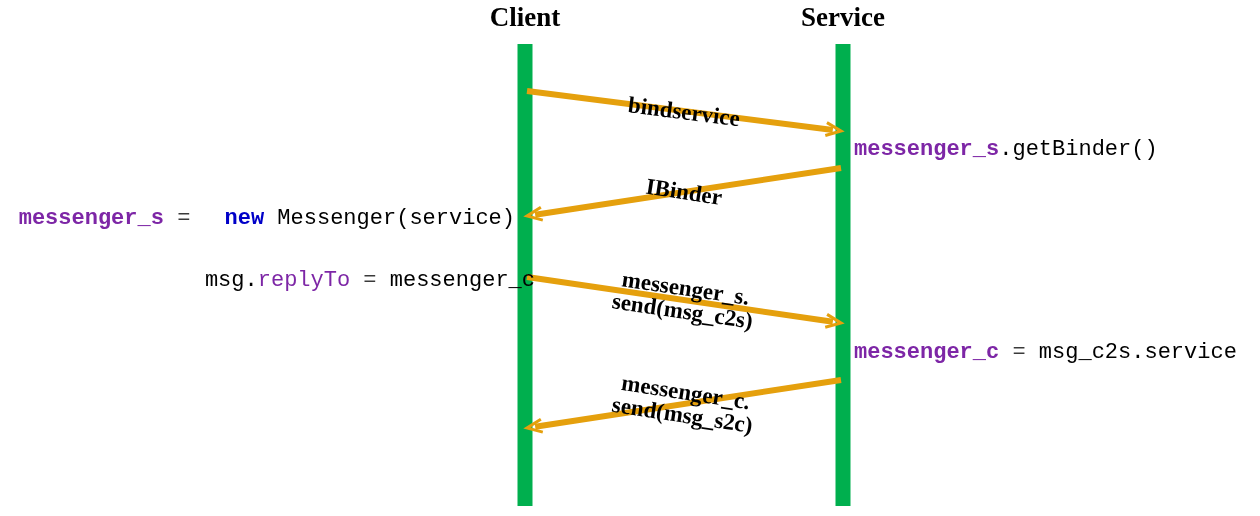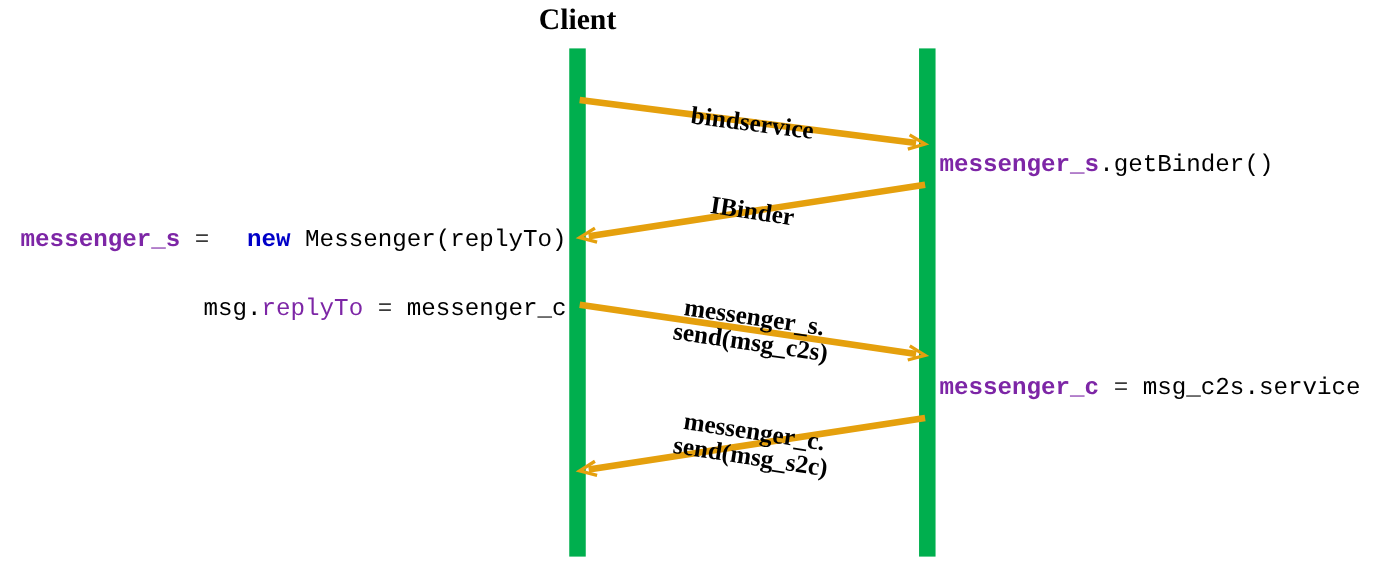--- a/index.html
+++ b/index.html
@@ -87,20 +87,21 @@
     color: #3A3A3A;
     font-weight: normal;
   }
 </style>
 </head>
 <body>
 
 <div id="canvas">
 
   <div class="lifeline-header" id="header-client" style="left: 525px;">Client</div>
+  <div class="lifeline-header" id="header-service" style="left: 843px;">Service</div>
 
   <div class="lifeline-bar" id="bar-client" style="left: 525px; top: 44px; height: 462px; background: rgb(0, 175, 78);"></div>
   <div class="lifeline-bar" id="bar-service" style="left: 843px; top: 44px; height: 462px; background: rgb(0, 175, 78);"></div>
 
   <svg id="arrow-layer" viewBox="0 0 1260 516" width="1260" height="516">
       <g>
         <line x1="527" y1="91" x2="832.8161359820265" y2="129.95746955185052" stroke="#E5A00D" stroke-width="6" stroke-linecap="butt"></line>
         <path d="M 825.2988596142335 135.55238295691942 L 841 131 L 826.941634865863 122.65659723162786" fill="none" stroke="#E5A00D" stroke-width="3" stroke-linejoin="miter" stroke-linecap="butt"></path>
       </g>
       <g>
@@ -128,18 +129,18 @@
         <span class="lbl-line">messenger_s.</span>
         <span class="lbl-line">send(msg_c2s)</span>
       </div>
       <div class="arrow-label" style="left: 684px; top: 404px; transform: translate(-50%, -50%) rotate(8.7deg); color: rgb(0, 0, 0);">
         <span class="lbl-line">messenger_c.</span>
         <span class="lbl-line">send(msg_s2c)</span>
       </div>
     </div>
   <div id="annotation-layer">
       <div class="code-note right" style="top: 137px; left: 854px; right: auto;"><span class="tok-var">messenger_s</span><span class="tok-plain">.getBinder()</span></div>
-      <div class="code-note left" style="top: 206px; right: 745px; left: auto;"><span class="tok-var">messenger_s</span><span class="tok-plain"> </span><span class="tok-op">=</span><span class="tok-plain"> </span><span class="tok-kw">new</span><span class="tok-plain"> Messenger(replyTo)</span></div>
-      <div class="code-note left" style="top: 268px; right: 745px; left: auto;"><span class="tok-plain">msg.</span><span class="tok-prop">replyTo</span><span class="tok-plain"> </span><span class="tok-op">=</span><span class="tok-plain"> messenger_c</span></div>
+      <div class="code-note left" style="top: 206px; right: 745px; left: auto;"><span class="tok-var">messenger_s</span><span class="tok-plain"> </span><span class="tok-op">=</span><span class="tok-plain"> </span><span class="tok-kw">new</span><span class="tok-plain"> Messenger(service)</span></div>
+      <div class="code-note left" style="top: 268px; right: 725px; left: auto;"><span class="tok-plain">msg.</span><span class="tok-prop">replyTo</span><span class="tok-plain"> </span><span class="tok-op">=</span><span class="tok-plain"> messenger_c</span></div>
       <div class="code-note right" style="top: 340px; left: 854px; right: auto;"><span class="tok-var">messenger_c</span><span class="tok-plain"> </span><span class="tok-op">=</span><span class="tok-plain"> msg_c2s.service</span></div>
     </div>
 
 </div>
 
 </body></html>

